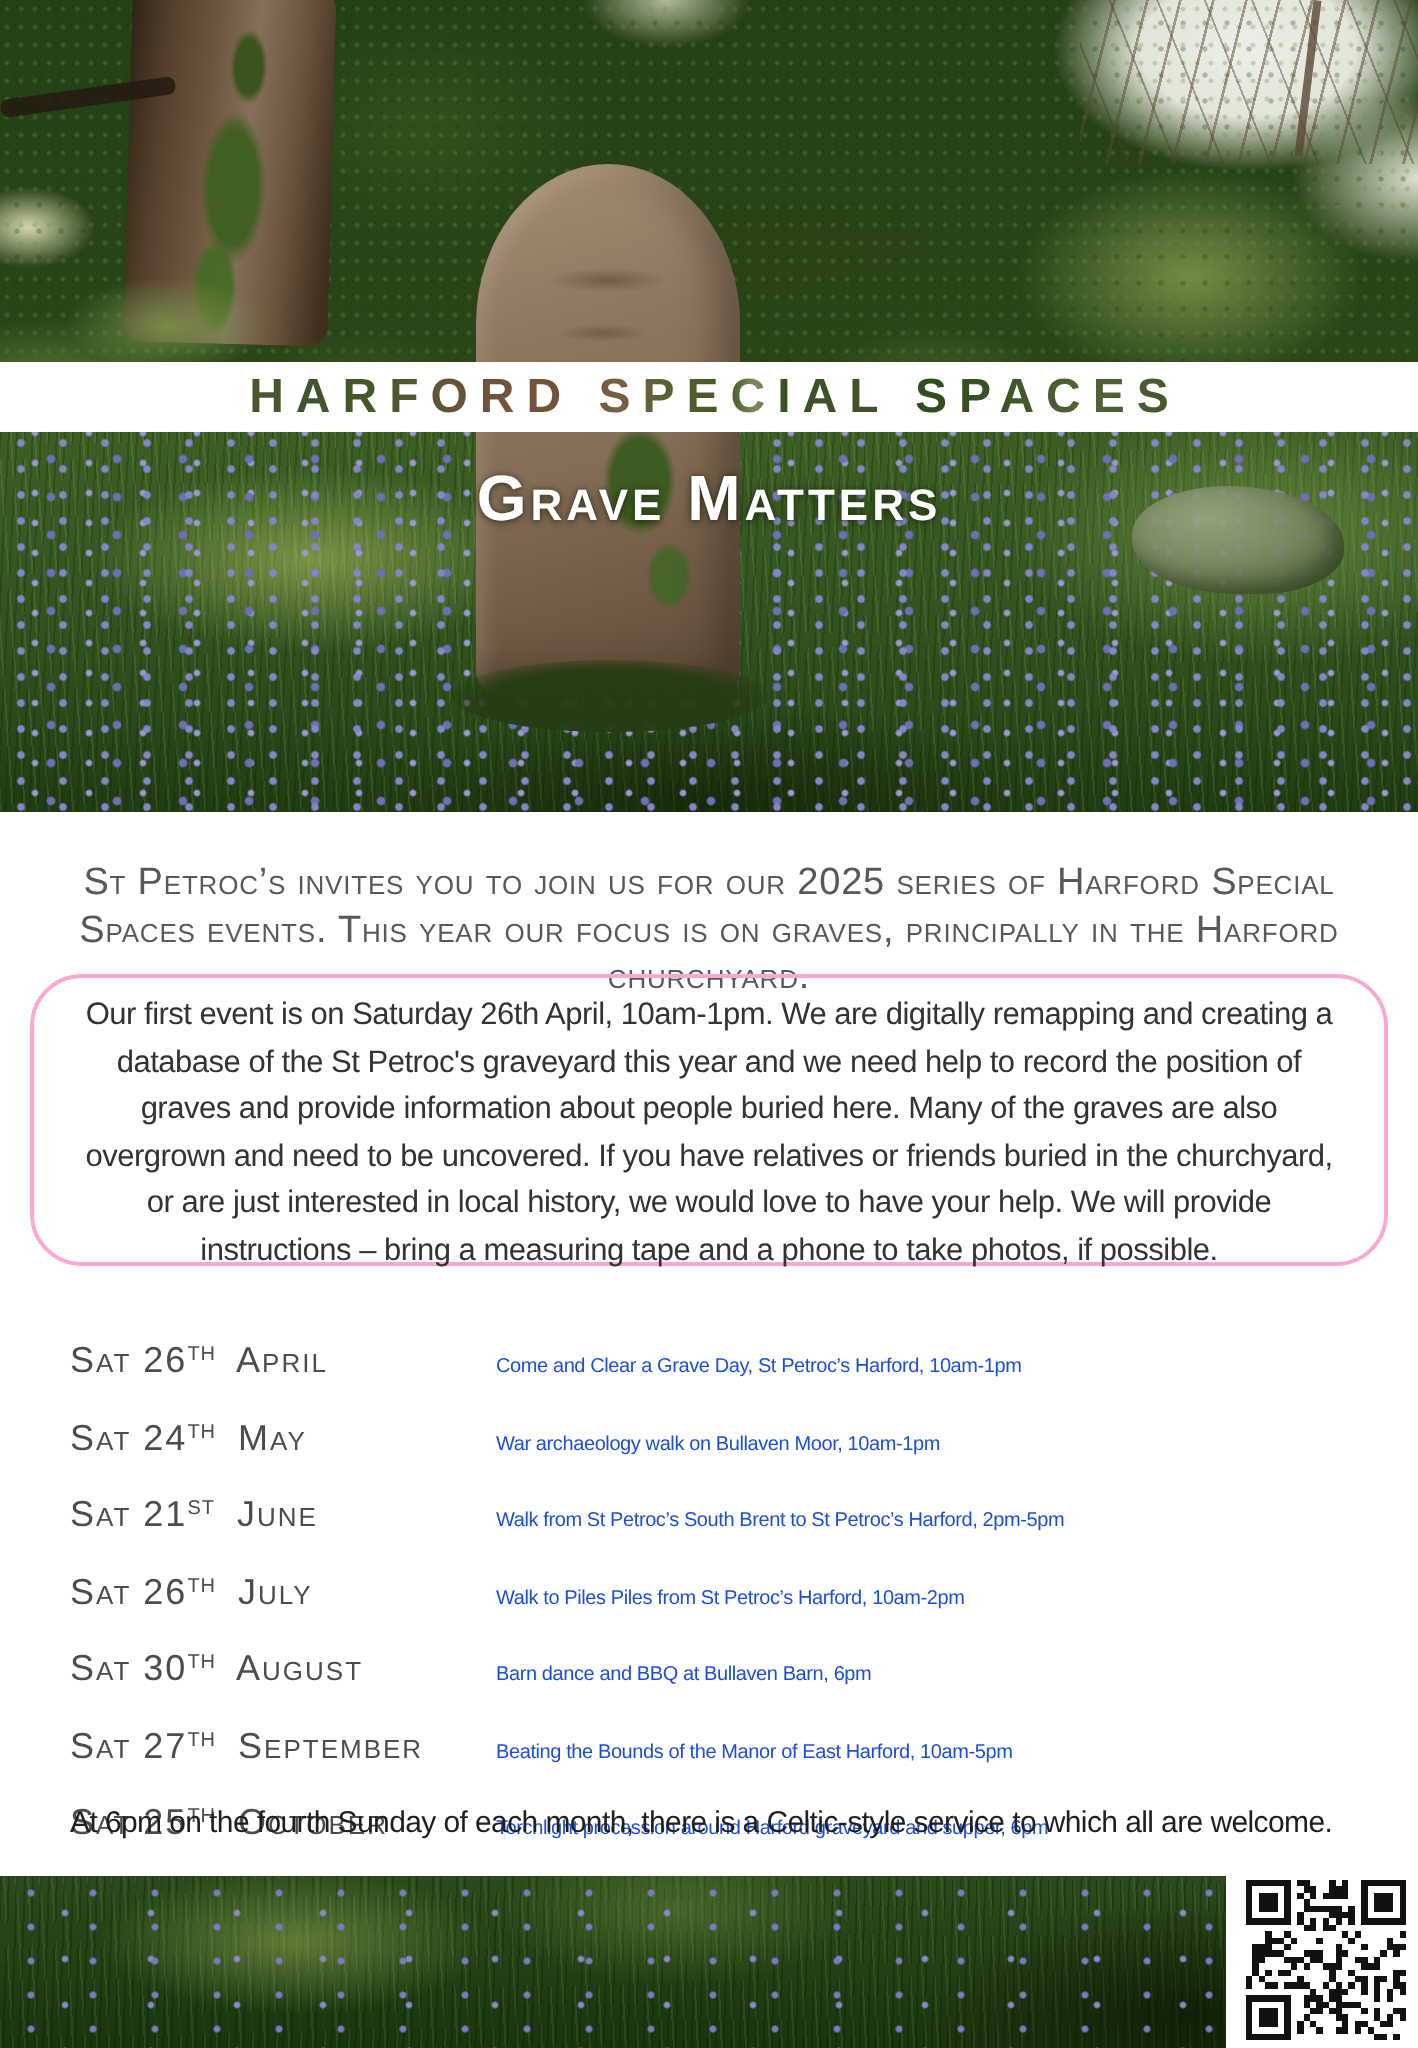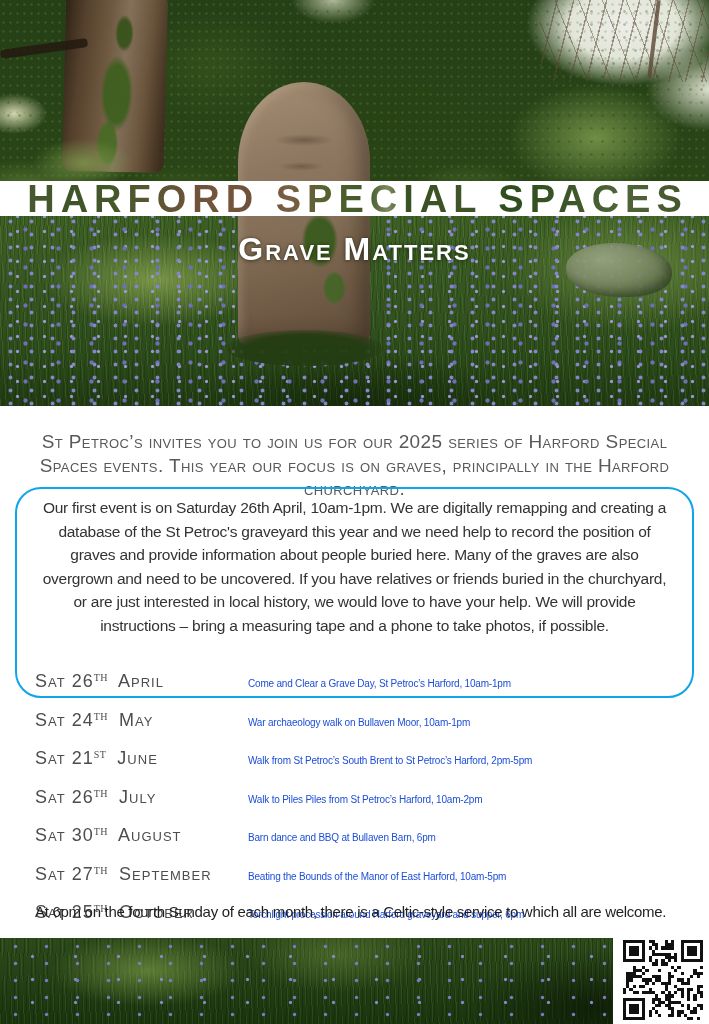--- a/index.html
+++ b/index.html
@@ -68,41 +68,41 @@
       radial-gradient(ellipse 15px 22px at 73% 78%, rgba(68,102,38,.9) 0 58%, rgba(68,102,38,0) 76%),
       radial-gradient(ellipse 12px 17px at 54% 44%, rgba(46,74,22,.9) 0 55%, rgba(46,74,22,0) 72%),
       radial-gradient(ellipse 40px 8px at 50% 22%, rgba(70,55,40,.45), rgba(70,55,40,0) 75%),
       radial-gradient(ellipse 30px 6px at 48% 32%, rgba(70,55,40,.4), rgba(70,55,40,0) 75%),
       linear-gradient(165deg,#a38d72 0%,#8e7761 32%,#836d56 55%,#6f5a45 80%,#5e4b39 100%);
     box-shadow:inset -10px -8px 20px rgba(40,30,18,.45), inset 4px 4px 10px rgba(235,220,195,.25);}
   .stone-base{position:absolute;top:330px;left:226px;width:158px;height:36px;border-radius:50%;
     background-image:radial-gradient(ellipse at 50% 60%, rgba(36,60,18,.95) 0 55%, rgba(36,60,18,0) 80%);}
   .title-band{position:absolute;top:181px;left:0;width:709px;height:35px;background:#ffffff;
     display:flex;align-items:center;justify-content:center;}
-  .poster-title{font-weight:bold;font-size:38px;line-height:1;letter-spacing:6px;padding-left:6px;
+  .poster-title{font-weight:bold;font-size:24px;line-height:1;letter-spacing:6px;padding-left:6px;
     white-space:nowrap;
     background-image:linear-gradient(90deg,#4a5a31 0%,#3f5429 8%,#445829 14%,#5c5534 20%,#6e523a 26%,
       #75563c 31%,#6b4f36 36%,#7a5f44 40%,#55612f 46%,#3f5a28 52%,#7d8a60 55%,#365122 58%,#41542a 66%,
       #2f4c1e 74%,#3b5727 82%,#50643a 90%,#44552c 100%);
     -webkit-background-clip:text;background-clip:text;color:transparent;}
   .poster-subtitle{position:absolute;top:231px;left:0;width:709px;text-align:center;
     font-variant:small-caps;font-weight:bold;font-size:32px;letter-spacing:2px;color:#ffffff;
     text-shadow:0 1px 4px rgba(18,30,8,.55), 0 0 2px rgba(18,30,8,.4);}
 
   
   .intro{position:absolute;top:430px;left:27px;width:655px;text-align:center;
     font-variant:small-caps;font-size:19px;line-height:23.5px;letter-spacing:.4px;color:#58595b;}
-  .info-box{position:absolute;top:487px;left:15px;width:679px;height:211px;box-sizing:border-box;
-    border:2px solid #0ea5e9;border-radius:26px;padding:7px 24px;}
+  .info-box{position:absolute;top:487px;left:15px;width:679px;height:146px;box-sizing:border-box;
+    border:2px solid #f9a8d4;border-radius:26px;padding:7px 24px;}
   .info-box p{margin:0;text-align:center;font-size:15.5px;line-height:23.5px;letter-spacing:-.25px;color:#333333;}
   .events{position:absolute;top:667px;left:35px;width:650px;}
   .event-row{display:flex;align-items:baseline;margin-bottom:11.5px;line-height:21px;}
   .event-date{flex:0 0 213px;font-variant:small-caps;font-size:18px;letter-spacing:1px;color:#4c4d4f;}
   .ord{font-variant:normal;text-transform:uppercase;font-size:10px;letter-spacing:.5px;
-    vertical-align:6px;margin-right:5px;font-family:Liberation Serif, serif;}
+    vertical-align:6px;margin-right:5px;}
   .event-desc{font-size:10px;letter-spacing:-.2px;color:#1d4ed8;}
   .footer-note{position:absolute;top:903px;left:35px;width:660px;font-size:15px;
     letter-spacing:-.3px;color:#1f1f1f;}
 
   
   .grass-strip{position:absolute;top:938px;left:0;width:613px;height:86px;
     background-image:
       radial-gradient(circle,#7a7cc2 0 1.2px,rgba(0,0,0,0) 2.2px),
       radial-gradient(circle,#8d87cc 0 1.1px,rgba(0,0,0,0) 2.1px),
       radial-gradient(ellipse 130px 48px at 24% 38%, rgba(150,182,86,.5), rgba(150,182,86,0) 75%),

